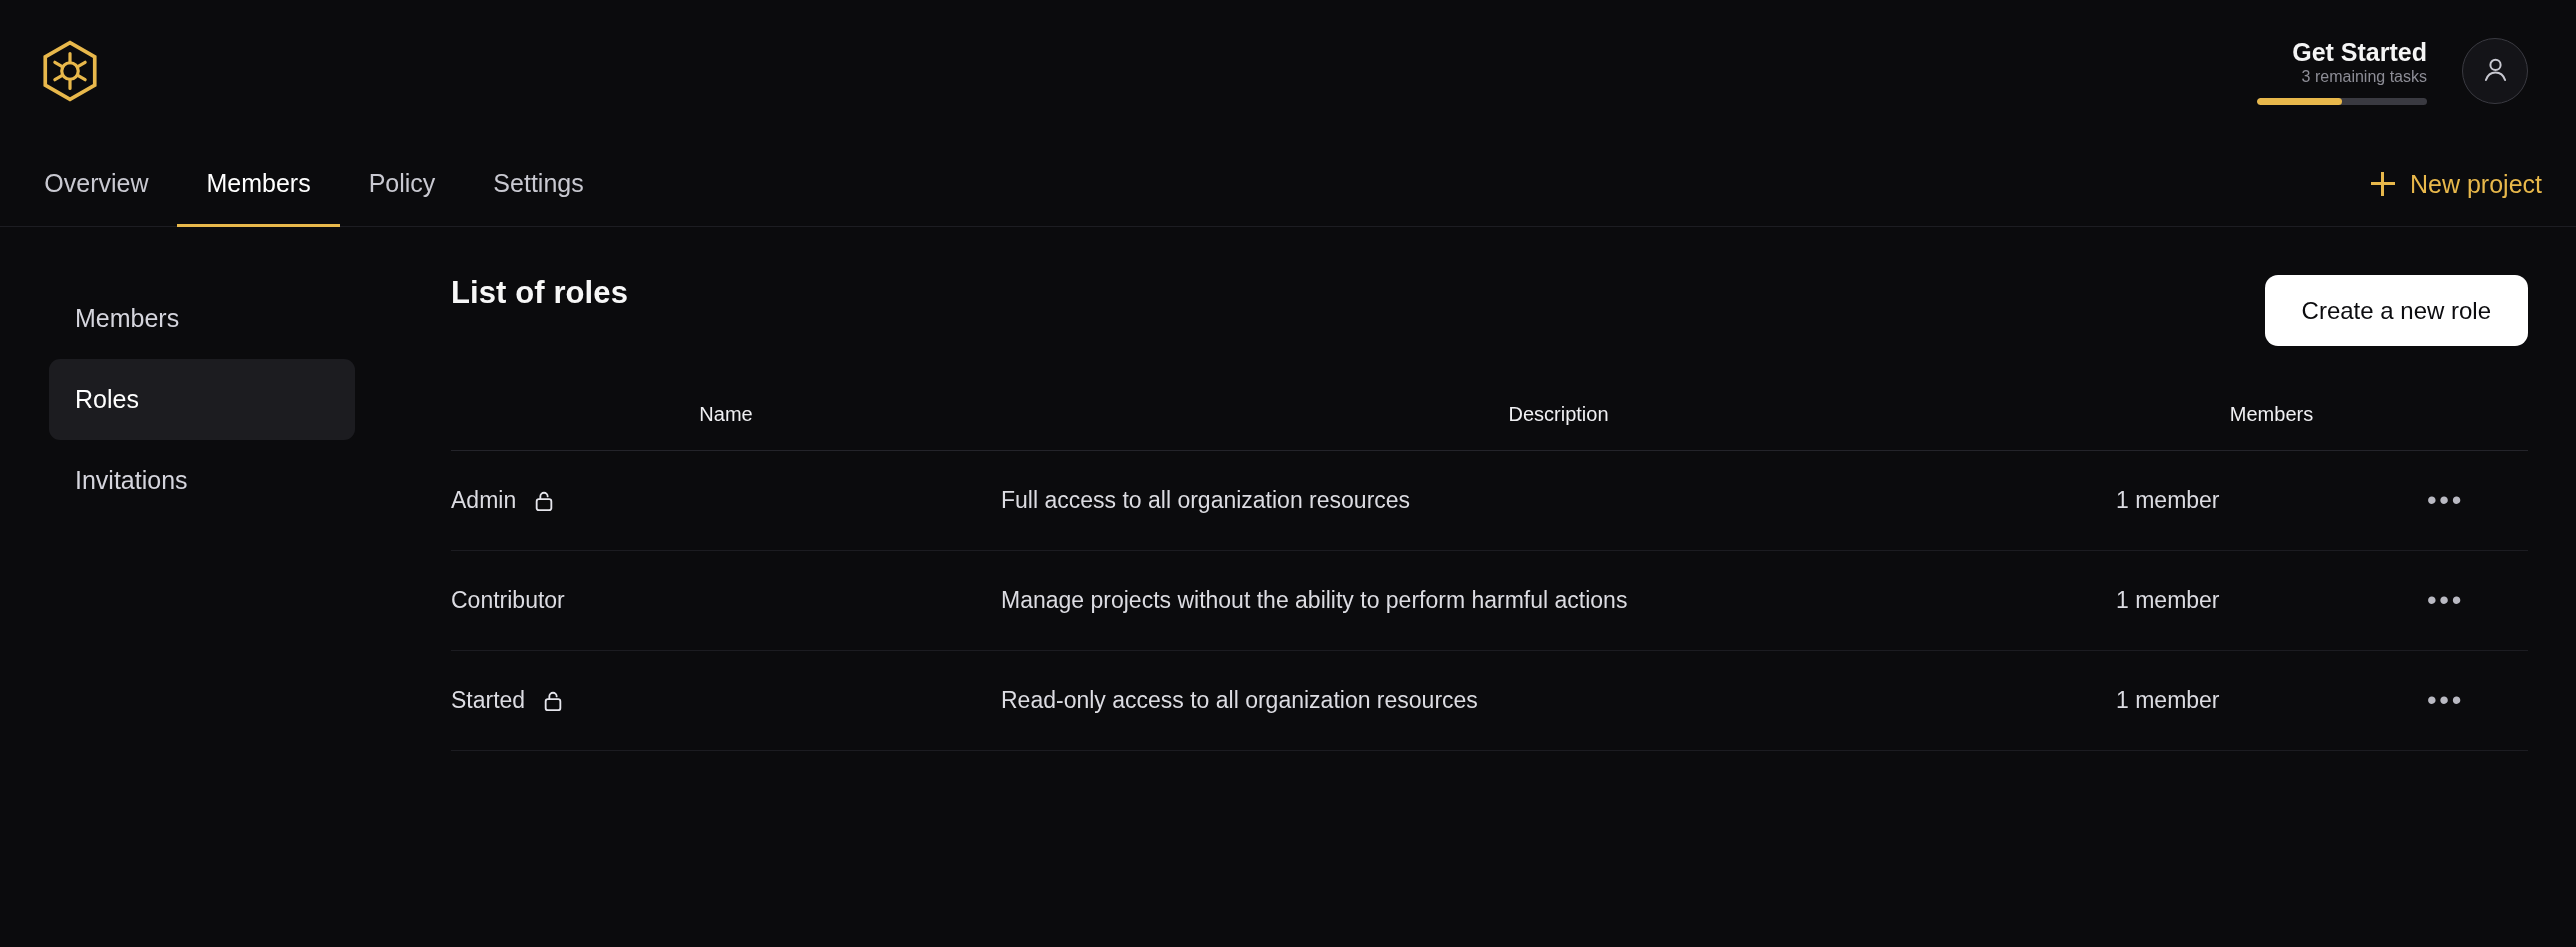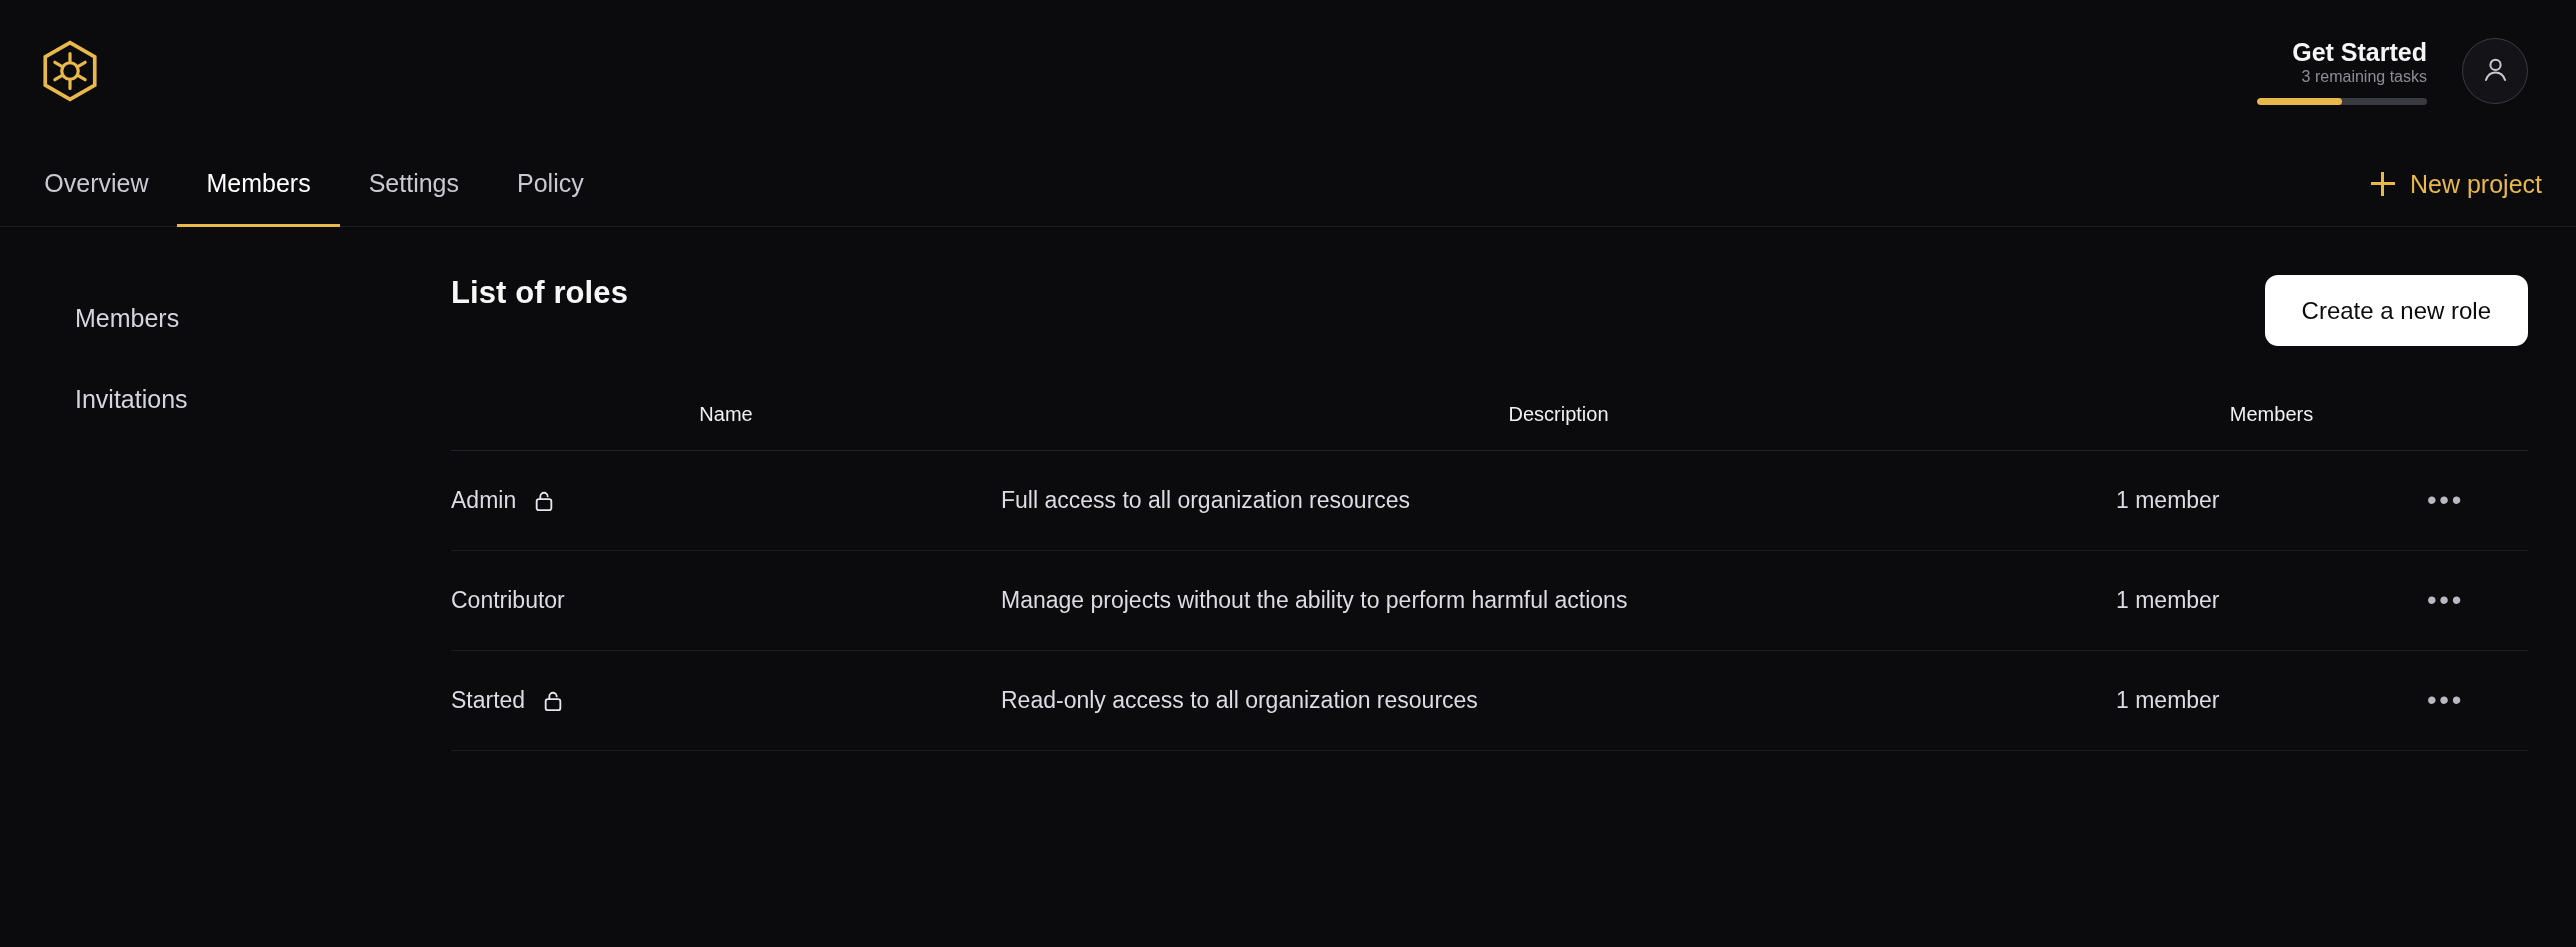--- a/index.html
+++ b/index.html
@@ -300,38 +300,41 @@
 
   <div class="navbar">
     <div class="tabs">
       <div class="tab">
         <span>Overview</span>
       </div>
       <div class="tab active">
         <span>Members</span>
       </div>
       <div class="tab">
+        <span>Policy</span>
+      </div>
+      <div class="tab">
         <span>Settings</span>
-      </div>
-      <div class="tab">
-        <span>Policy</span>
       </div>
     </div>
     <div class="nav-spacer"></div>
     <div class="new-project">
       <span class="plus-icon"></span>
       <span>New project</span>
     </div>
   </div>
 
   <div class="body">
 
     <div class="sidebar">
       <div class="side-item">
         <span>Members</span>
+      </div>
+      <div class="side-item active">
+        <span>Roles</span>
       </div>
       <div class="side-item">
         <span>Invitations</span>
       </div>
     </div>
 
     <div class="content">
 
       <div class="content-head">
         <div>

